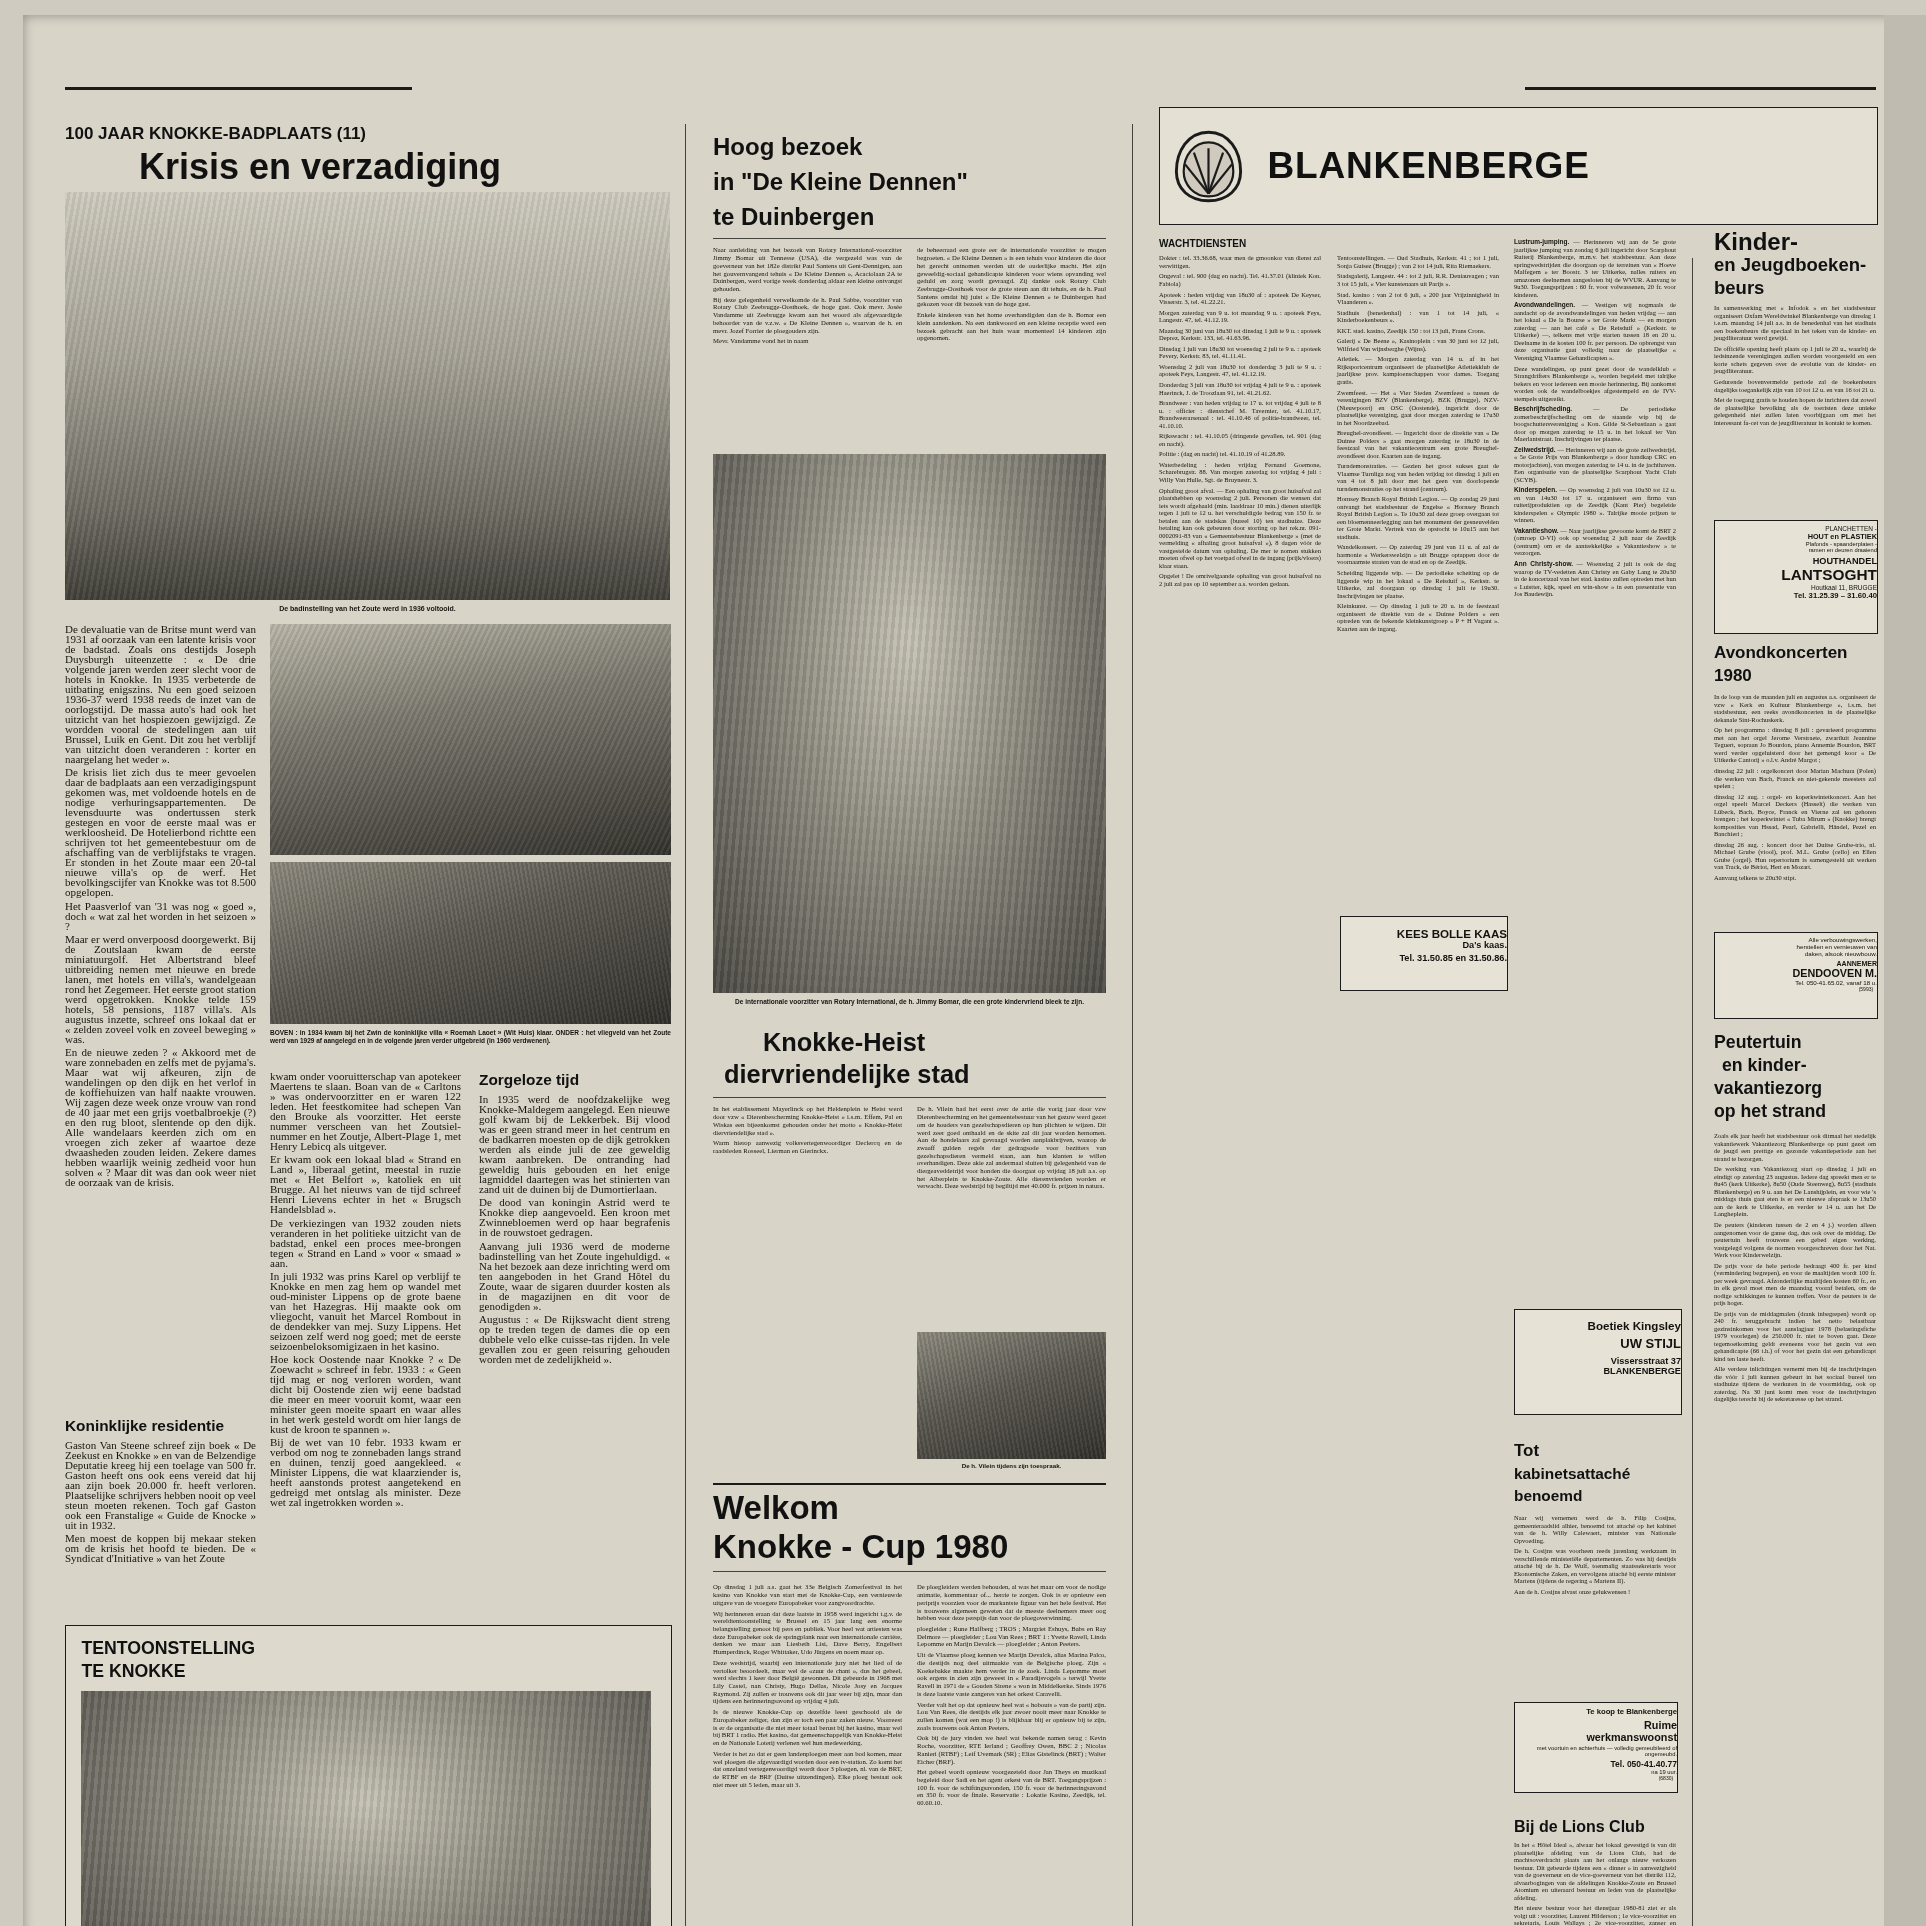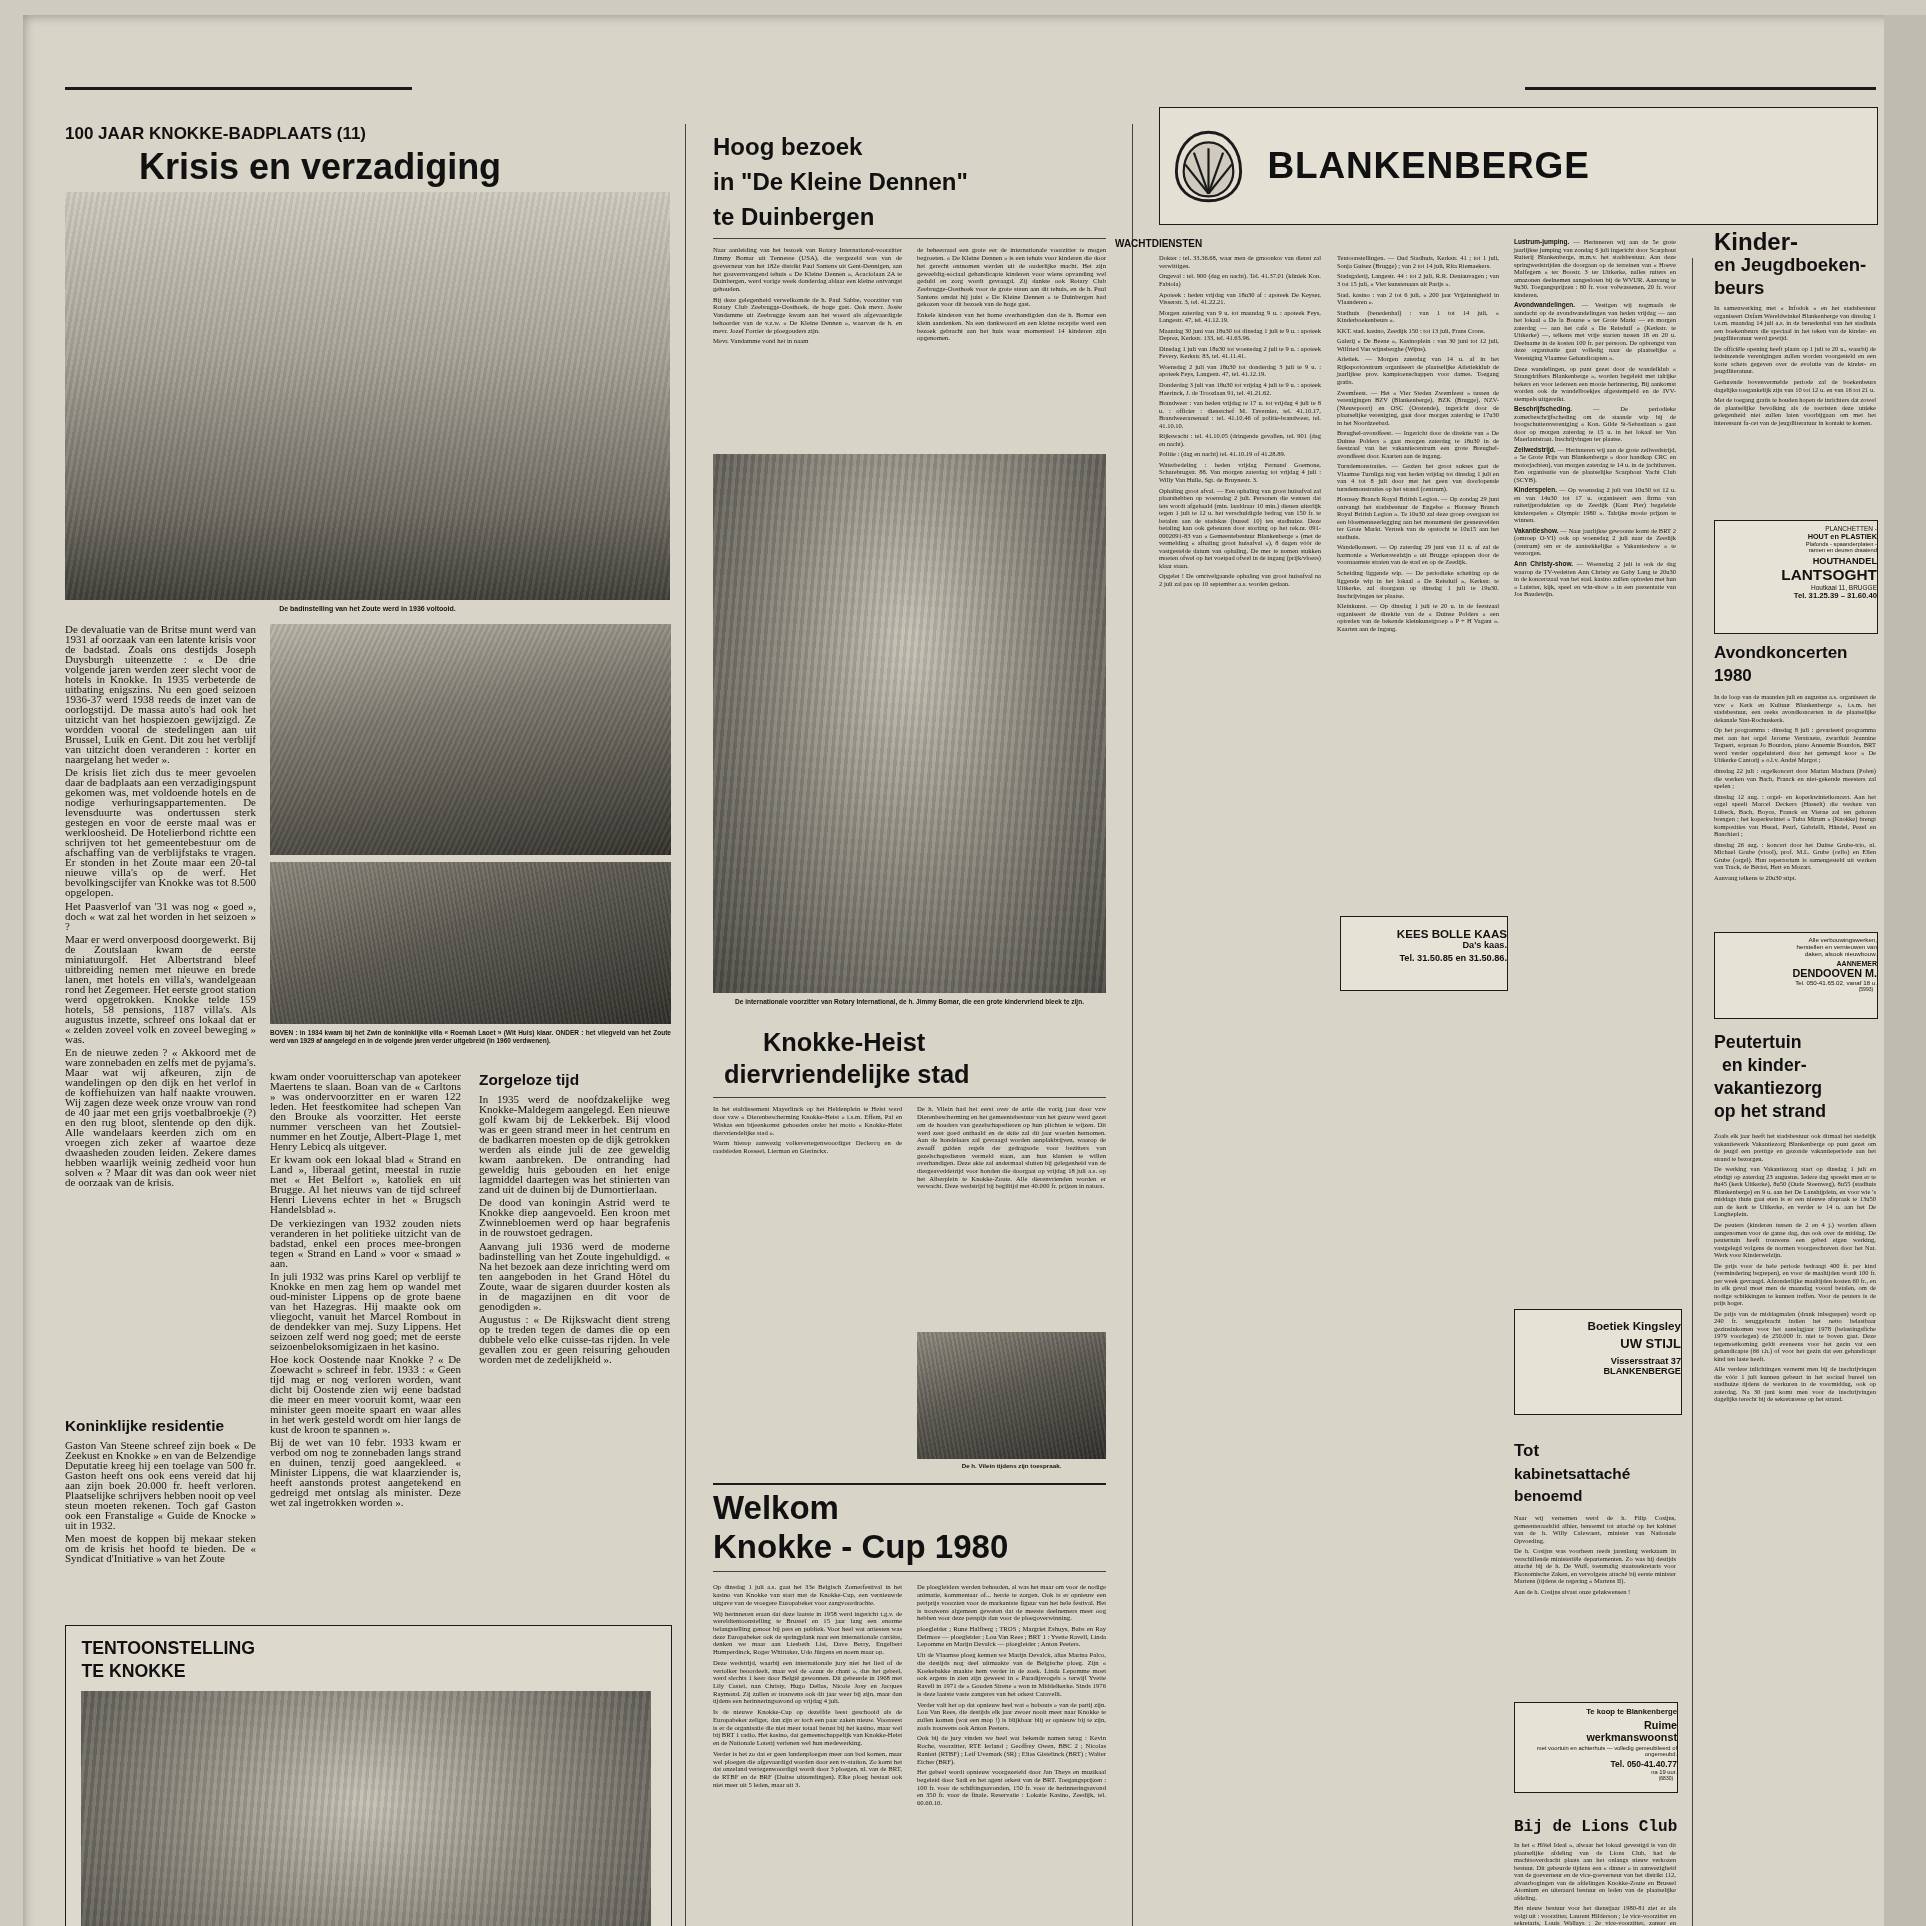--- a/index.html
+++ b/index.html
@@ -208,21 +208,21 @@
               <path d="M50 92 L30 36"></path>
               <path d="M50 92 L70 36"></path>
             <path d="M50 92 L18 52"></path>
               <path d="M50 92 L82 52"></path>
           </g>
         </svg>
       </div>
       <div class="nm">BLANKENBERGE</div>
     </div>
 
-    <div class="hd1" style="position:absolute;left:1092px;top:223px;font-size:10px;">WACHTDIENSTEN</div>
+    <div class="hd1" style="position:absolute;left:1136px;top:223px;font-size:10px;">WACHTDIENSTEN</div>
     <div class="col tiny" style="left:1136px;top:239px;width:162px;font-size:6.5px;line-height:7.5px;">
       <p>Dokter : tel. 33.36.68, waar men de gmoonkor van dienst zal verwittigen.</p>
       <p>Ongeval : tel. 900 (dag en nacht). Tel. 41.37.01 (kliniek Kon. Fabiola)</p>
       <p>Apoteek : heden vrijdag van 18u30 af : apoteek De Keyser, Visserstr. 3, tel. 41.22.21.</p>
       <p>Morgen zaterdag van 9 u. tot maandag 9 u. : apoteek Feys, Langestr. 47, tel. 41.12.19.</p>
       <p>Maandag 30 juni van 18u30 tot dinsdag 1 juli te 9 u. : apoteek Deprez, Kerkstr. 133, tel. 41.63.96.</p>
       <p>Dinsdag 1 juli van 18u30 tot woensdag 2 juli te 9 u. : apoteek Fevery, Kerkstr. 83, tel. 41.11.41.</p>
       <p>Woensdag 2 juli van 18u30 tot donderdag 3 juli te 9 u. : apoteek Feys, Langestr. 47, tel. 41.12.19.</p>
       <p>Donderdag 3 juli van 18u30 tot vrijdag 4 juli te 9 u. : apoteek Haerinck, J. de Troozlaan 91, tel. 41.21.62.</p>
       <p>Brandweer : van heden vrijdag te 17 u. tot vrijdag 4 juli te 8 u. : officier : dienstchef M. Tavernier, tel. 41.10.17, Brandweerarsenaal : tel. 41.10.46 of politie-brandweer, tel. 41.10.10.</p>
@@ -341,21 +341,21 @@
     <div class="box thin" style="left:1491px;top:1687px;width:162px;height:89px;background:#e6e2d6;">
       <div class="adtxt adbold" style="font-size:7.7px;padding-top:4px;">Te koop te Blankenberge</div>
       <div class="adtxt adbold" style="font-size:10.8px;padding-top:2.3px;">Ruime</div>
       <div class="adtxt adbold" style="font-size:10.8px;">werkmanswoonst</div>
       <div class="adtxt" style="font-size:5.8px;padding-top:2.3px;">met voortuin en achterhuis — volledig gemeubileerd of ongemeubd.</div>
       <div class="adtxt adbold" style="font-size:8.5px;padding-top:2.3px;">Tel.  050-41.40.77</div>
       <div class="adtxt" style="font-size:5.8px;">na 19  uur.</div>
       <div class="adtxt" style="font-size:5px;text-align:right;padding-right:3.9px;">(6830)</div>
     </div>
 
-    <div class="hd1" style="position:absolute;left:1491px;top:1803px;font-size:16px;font-family:Liberation Mono, monospace;">Bij de Lions Club</div>
+    <div class="hd1" style="position:absolute;left:1491px;top:1803px;font-size:16px;">Bij de Lions Club</div>
     <div class="col tiny" style="left:1491px;top:1826px;width:162px;font-size:6.5px;line-height:7.5px;">
       <p>In het « Hôtel Ideal », alwaar het lokaal gevestigd is van dit plaatselijke afdeling van de Lions Club, had de machtsoverdracht plaats aan het onlangs nieuw verkozen bestuur. Dit gebeurde tijdens een « dinner » in aanwezigheid van de goeverneur en de vice-goeverneur van het distrikt 112, alvaarbogingen van de afdelingen Knokke-Zoute en Brussel Atomium en uiteraard bestuur en leden van de plaatselijke afdeling.</p>
       <p>Het nieuw bestuur voor het dienstjaar 1980-81 ziet er als volgt uit : voorzitter, Laurent Hilderson ; 1e vice-voorzitter en sekretaris, Louis Wallays ; 2e vice-voorzitter, zanser en publie-relations, José Dashoy ; penningmeester, Gilbert Desimpel ; protokol en club-korrespondent, Robert Van Hoorebeek.</p>
 
     </div>
 
     <div class="edge" style="right:-23px;"></div>
   </div>
 </div>
 

